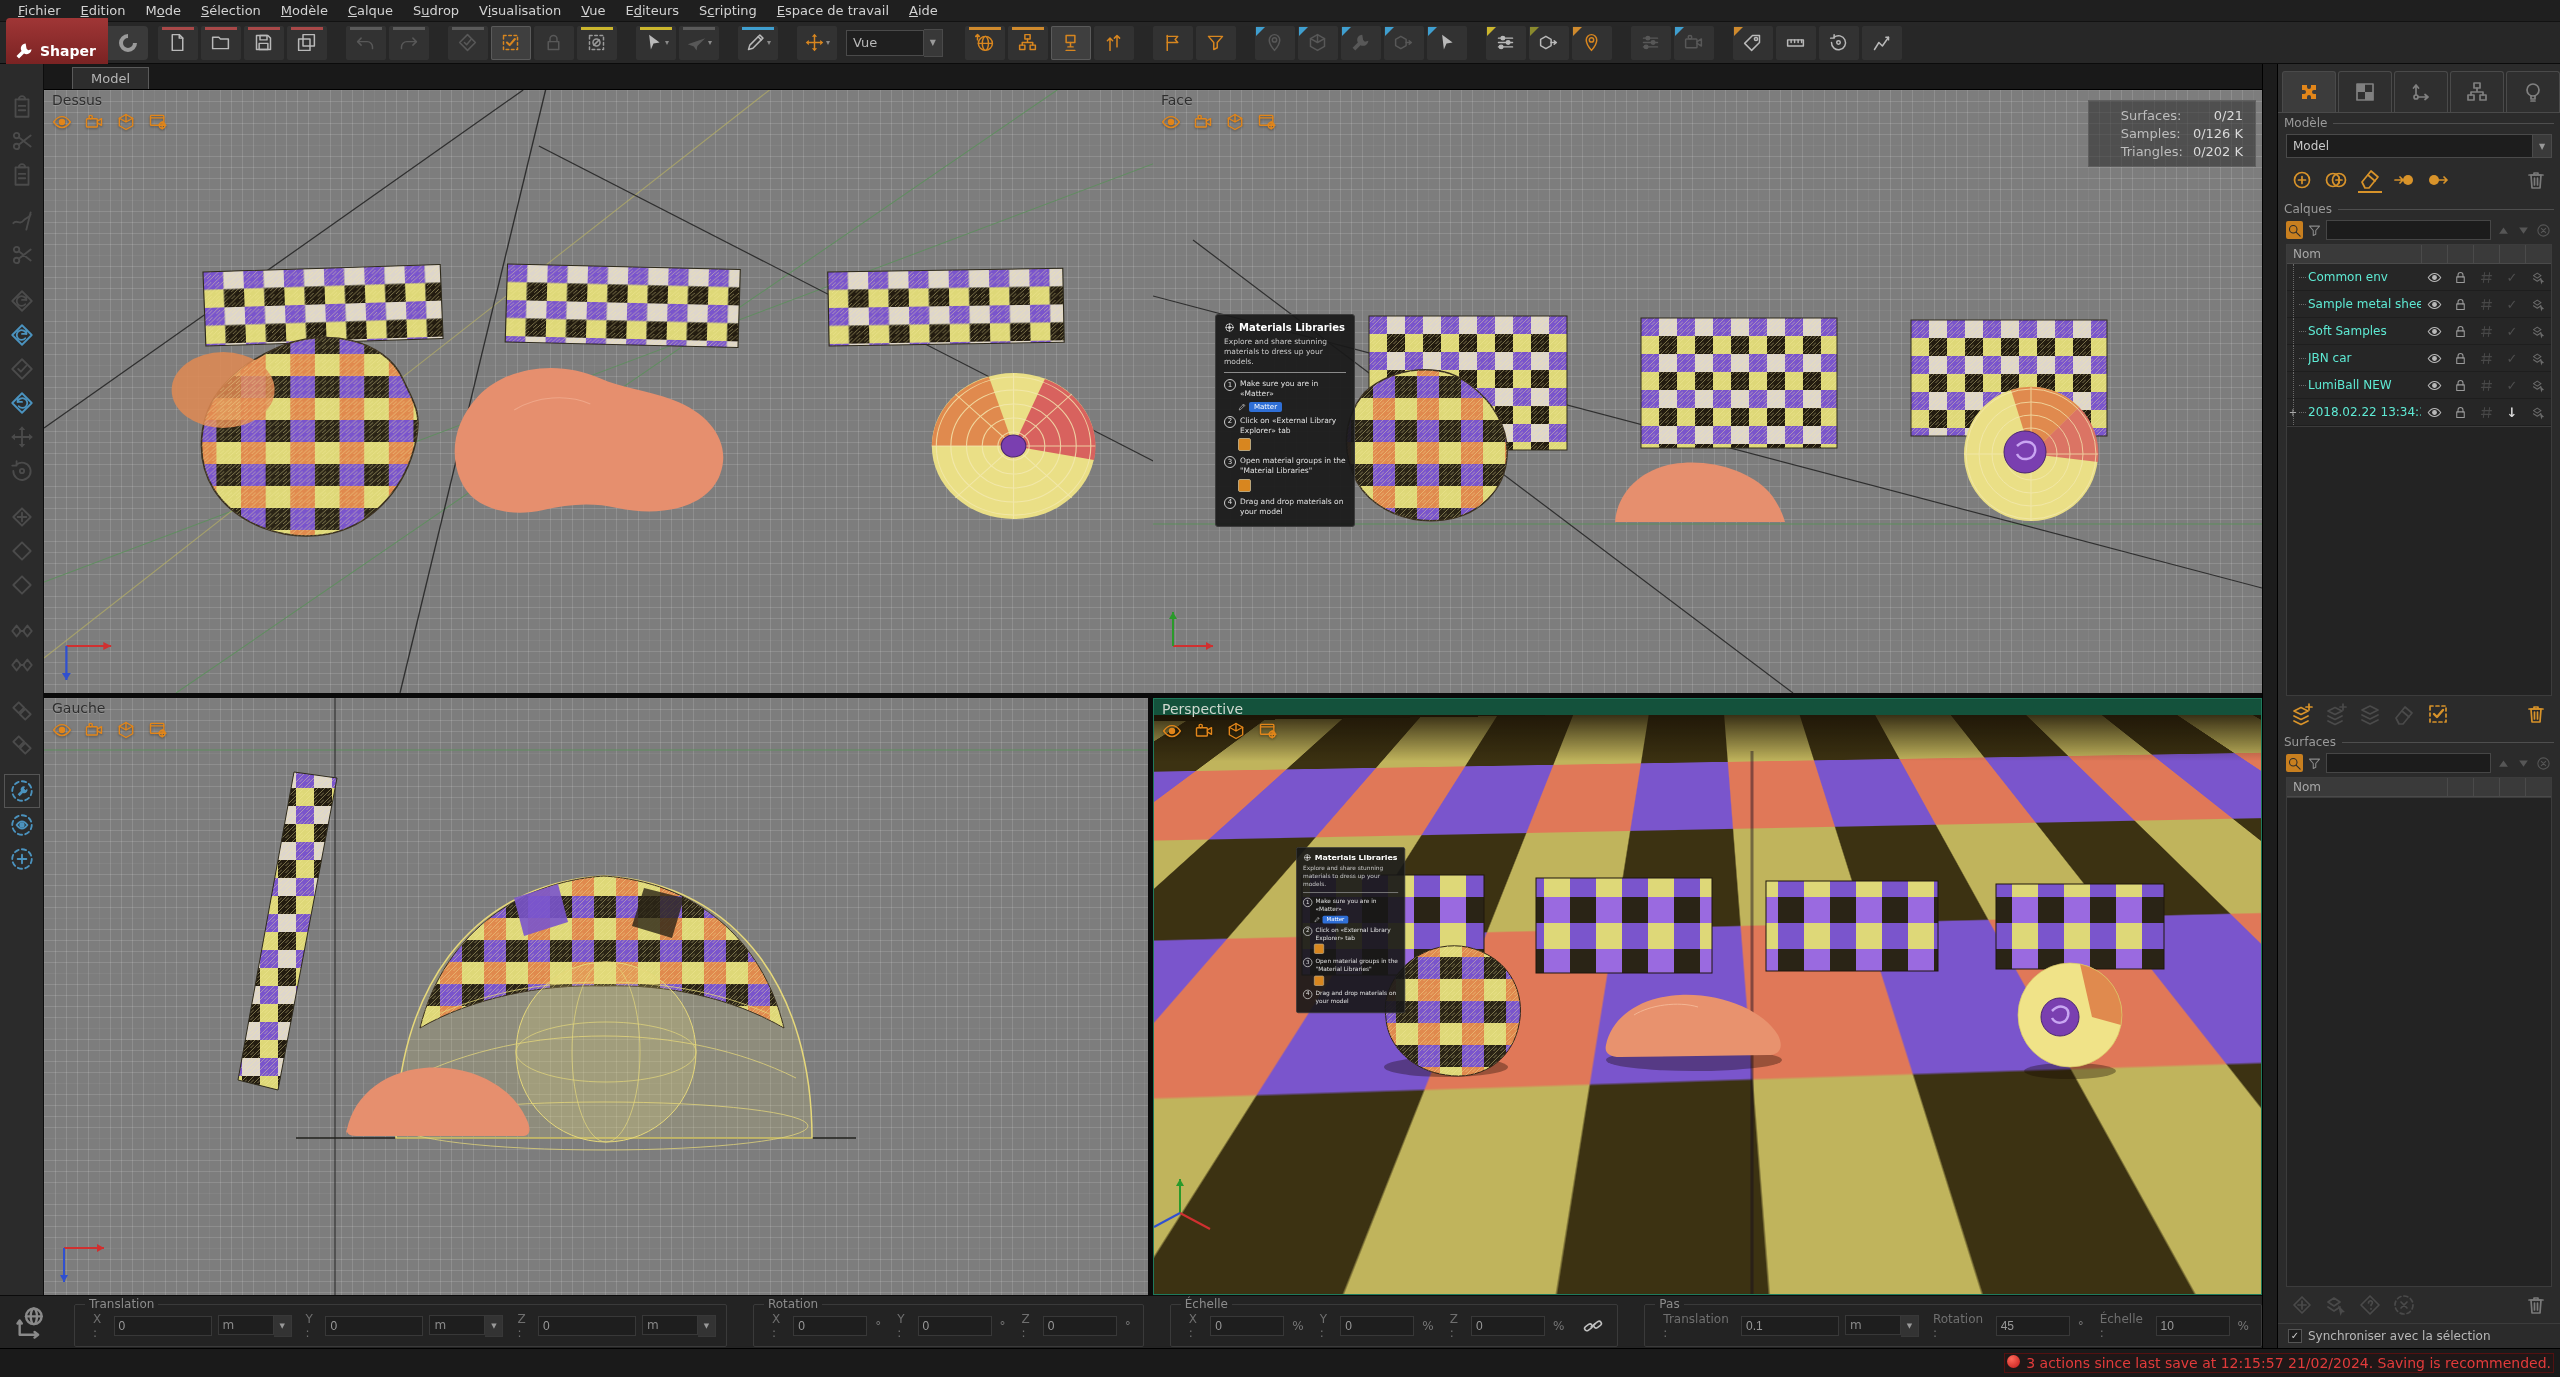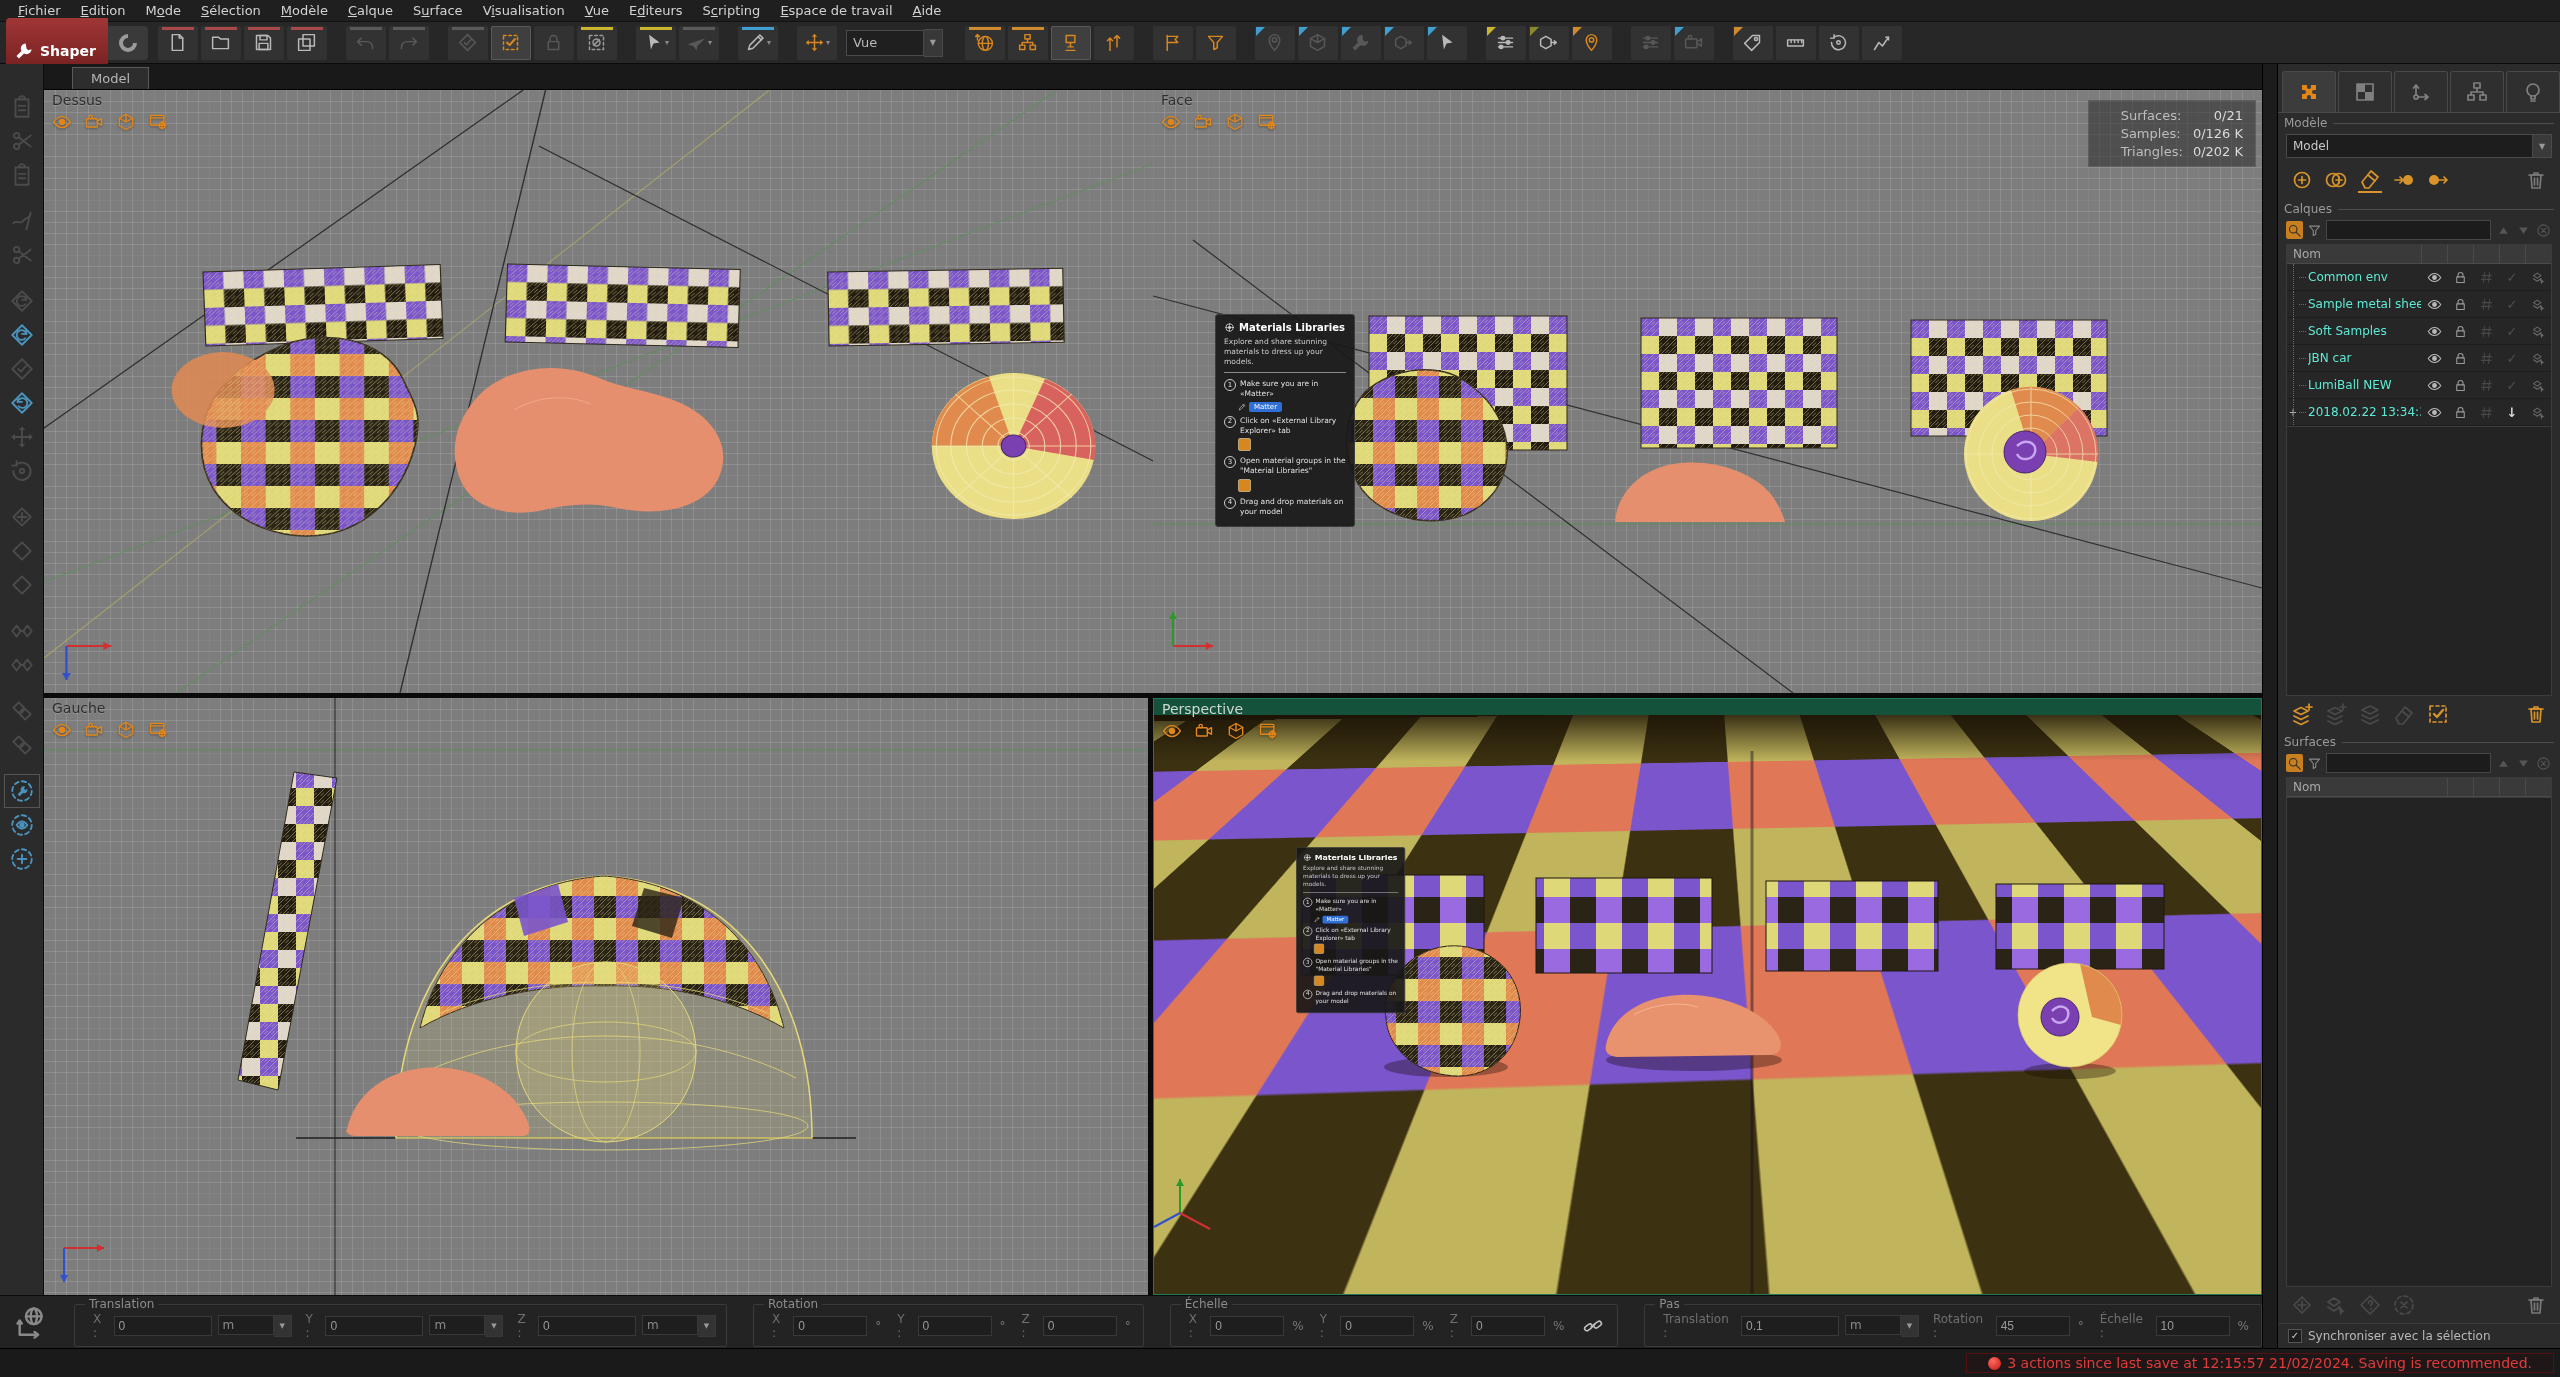--- a/index.html
+++ b/index.html
@@ -163,21 +163,21 @@
   .bbf input.narrow{width:64px;}
   .unit{display:flex;}
   .unit .uval{width:46px;height:18px;background:#1e1e1e;border:1px solid #383838;color:#8a8a8a;font-size:12px;display:flex;align-items:center;padding:0 4px;}
   .unit .ubtn{width:17px;height:20px;background:#333;border:1px solid #383838;border-left:none;color:#999;font-size:7px;display:flex;align-items:center;justify-content:center;}
   .usuffix{color:#777;font-size:12px;margin:0 2px;}
   .chain-btn{width:30px;height:28px;display:flex;align-items:center;justify-content:center;color:#c0c0c0;margin-left:6px;}
   .chain-btn svg{width:22px;height:22px;}
 
   
   .statusbar{position:absolute;left:0;top:1348px;width:2560px;height:29px;background:#1a1a1a;border-top:1px solid #000;display:flex;align-items:center;justify-content:flex-end;padding-right:6px;box-sizing:border-box;}
-  .status-msg{display:flex;align-items:center;gap:6px;border:1px solid #531111;background:rgba(60,10,10,0.15);padding:1px 21px;}
+  .status-msg{display:flex;gap:6px;border:1px solid #531111;background:rgba(60,10,10,0.15);padding:1px 2px;}
   .status-dot{width:13px;height:13px;border-radius:50%;background:radial-gradient(circle at 35% 30%,#ff6a5a,#c01818);}
   .status-text{color:#e23b3b;font-size:14px;}
 
   .gizmo line,.gizmo path{stroke-linecap:butt;}
 </style>
 </head>
 <body>
 
 <svg width="0" height="0" style="position:absolute" aria-hidden="true">
   <defs>
@@ -495,21 +495,21 @@
 
 <div id="app">
 
   <div class="menubar">
     <div class="menu-item"><span></span><span class="u">F</span><span>ichier</span></div>
       <div class="menu-item"><span></span><span class="u">E</span><span>dition</span></div>
       <div class="menu-item"><span>M</span><span class="u">o</span><span>de</span></div>
       <div class="menu-item"><span></span><span class="u">S</span><span>élection</span></div>
       <div class="menu-item"><span></span><span class="u">M</span><span>odèle</span></div>
       <div class="menu-item"><span></span><span class="u">C</span><span>alque</span></div>
-      <div class="menu-item"><span>S</span><span class="u">u</span><span>rface</span></div>
+      <div class="menu-item"><span>S</span><span class="u">u</span><span>drop</span></div>
       <div class="menu-item"><span>V</span><span class="u">i</span><span>sualisation</span></div>
       <div class="menu-item"><span></span><span class="u">V</span><span>ue</span></div>
       <div class="menu-item"><span>E</span><span class="u">d</span><span>iteurs</span></div>
       <div class="menu-item"><span>S</span><span class="u">c</span><span>ripting</span></div>
       <div class="menu-item"><span></span><span class="u">E</span><span>space de travail</span></div>
       <div class="menu-item"><span></span><span class="u">A</span><span>ide</span></div>
   </div>
 
   <div class="toolbar">
     <div class="shaper-btn">

